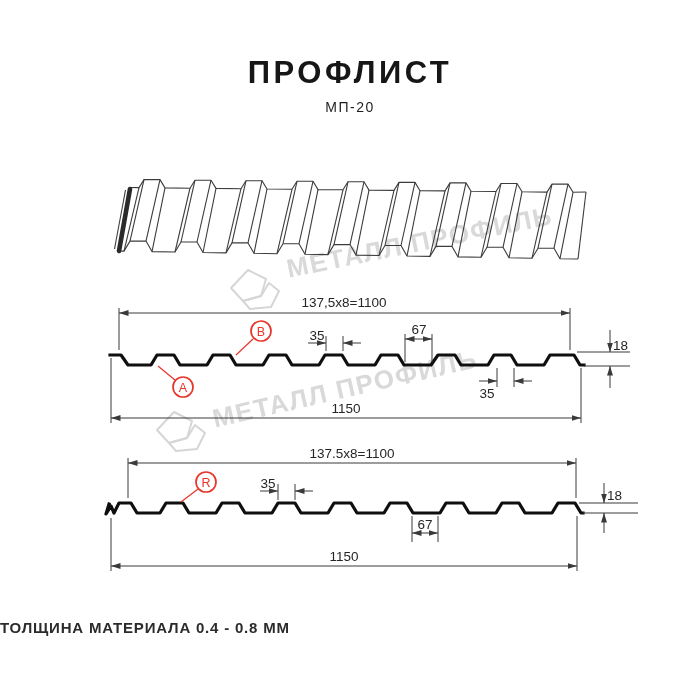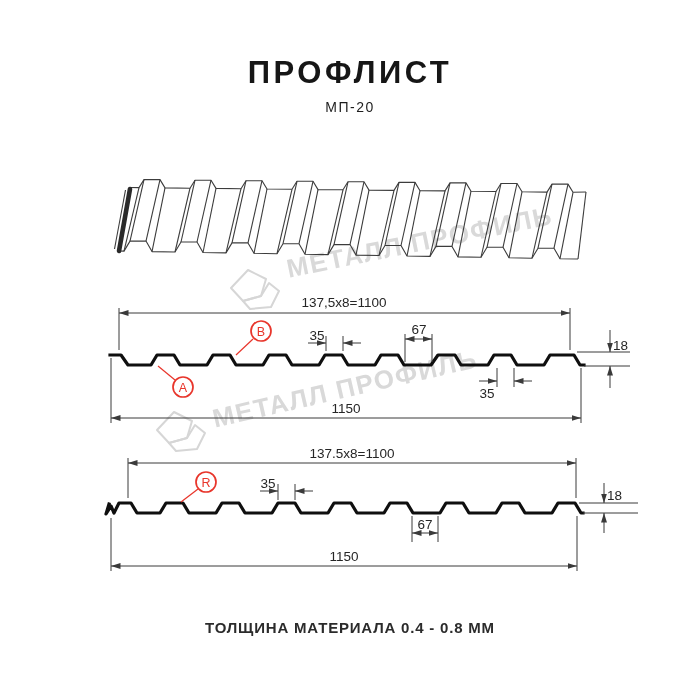--- a/index.html
+++ b/index.html
@@ -3,21 +3,21 @@
 <meta charset="utf-8">
 <style>
   html,body{margin:0;padding:0;background:#fff;}
   body{width:700px;height:700px;overflow:hidden;font-family:"Liberation Sans",sans-serif;}
   .page{position:relative;width:700px;height:700px;background:#fff;}
 
   .title{position:absolute;top:55px;left:0;width:100%;text-align:center;
          font-size:31px;font-weight:800;letter-spacing:3.5px;color:#161616;}
   .subtitle{position:absolute;top:99px;left:0;width:100%;text-align:center;
          font-size:14px;font-weight:400;letter-spacing:1.5px;color:#1d1d1d;}
-  .footer{position:absolute;top:619px;left:0;width:100%;text-align:center;
+  .footer{position:absolute;top:619px;left:0;width:100%;text-align:left;
          font-size:15px;font-weight:600;letter-spacing:.8px;color:#2b2b2b;}
 
   .wm-text{position:absolute;z-index:1;color:#d9d9d9;font-weight:700;font-size:26px;
          letter-spacing:1.5px;white-space:nowrap;transform-origin:left center;
          height:30px;line-height:30px;}
   .wm1t{left:287px;top:254px;transform:rotate(-11.5deg);}
   .wm2t{left:213px;top:404px;transform:rotate(-13deg);}
   .wm-logo{position:absolute;z-index:1;}
   .wm1l{left:228px;top:266px;}
   .wm2l{left:154px;top:408px;}

